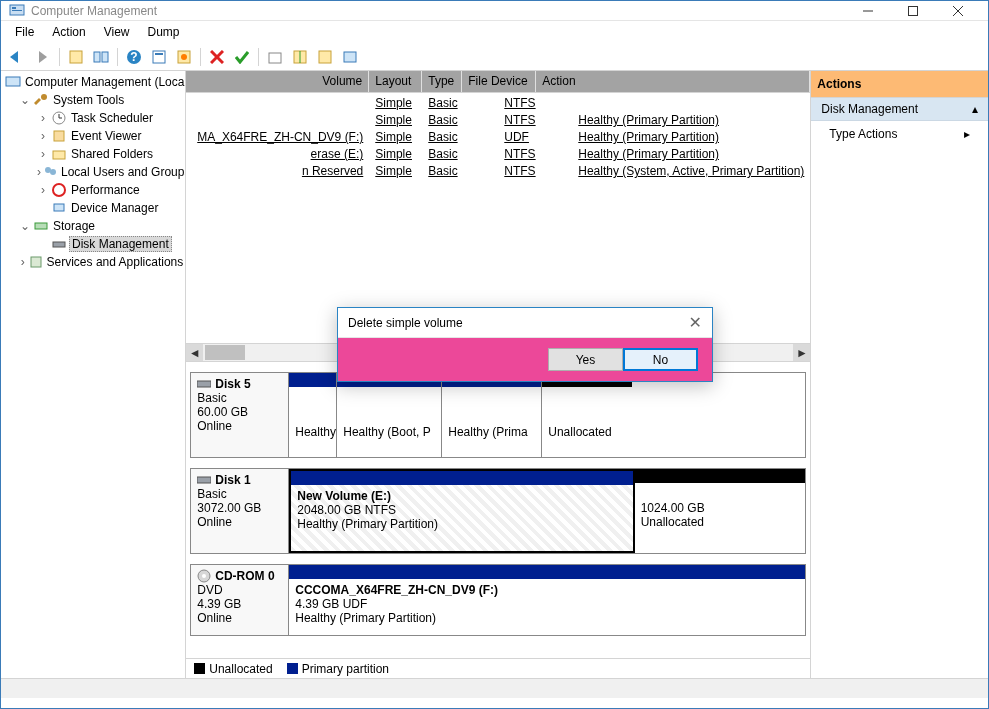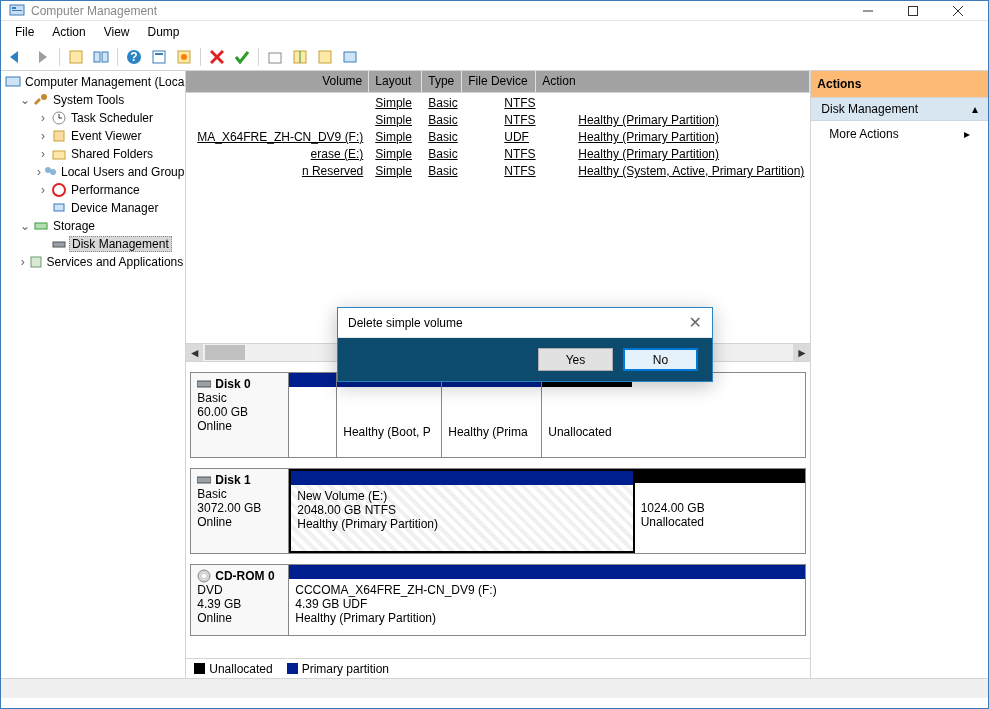--- a/index.html
+++ b/index.html
@@ -61,41 +61,41 @@
 .disk-row { display: flex; border: 1px solid #888; margin: 10px 4px 0 4px; height: 86px; }
 .disk-info { width: 98px; border-right: 1px solid #888; padding: 4px 6px; background: #f8f8f8; }
 .disk-info .title { font-weight: 600; display: flex; align-items: center; gap: 4px; }
 .disk-parts { flex: 1; display: flex; }
 .part { border-right: 1px solid #888; display: flex; flex-direction: column; padding: 0; font-size: 11px; }
 .part:last-child { border-right: none; }
 .part-bar { height: 14px; }
 .bar-blue { background: #001f8f; }
 .bar-black { background: #000; }
 .part-body { padding: 4px 6px; flex: 1; }
-.part-title { font-weight: 400; }
+.part-title { font-weight: 700; }
 .part-sel { border: 2px solid #000; background: repeating-linear-gradient(45deg,#f0f0f0,#f0f0f0 4px,#fff 4px,#fff 8px); }
 .legend { position: absolute; bottom: 0; left: 0; right: 0; border-top: 1px solid #d4d4d4; height: 20px; display: flex; align-items: center; gap: 14px; padding: 0 8px; background: #fff; }
 .legend-item { display: flex; align-items: center; gap: 4px; }
 .lsq { width: 11px; height: 11px; }
 
 
 .actions-panel { width: 185px; background: #fff; }
 .actions-hdr { background: #fdba74; border-bottom: 1px solid #d4d4d4; padding: 6px 6px; font-weight: 600; }
 .actions-sub { background: #d8e6f2; padding: 4px 10px; display: flex; justify-content: space-between; border-bottom: 1px solid #cbd8e4; }
 .actions-row { padding: 6px 18px; display: flex; justify-content: space-between; }
 
 
 .dialog { position: absolute; left: 336px; top: 306px; width: 376px; border: 1px solid #2a84c4; background: #fff; box-shadow: 0 4px 18px rgba(0,0,0,.25); }
 .dlg-title { height: 30px; display: flex; align-items: center; padding: 0 10px; border-bottom: 1px solid #e5e5e5; }
 .dlg-title .ttext { flex: 1; }
 .dlg-close { font-size: 16px; color: #666; }
 .dlg-body { padding: 18px 14px 10px 14px; display: flex; gap: 14px; }
 .dlg-icon { width: 32px; height: 32px; flex: none; }
 .dlg-msg { line-height: 1.35; }
-.dlg-btns { background: #0c4a6e; padding: 10px 14px; display: flex; justify-content: flex-end; gap: 10px; }
+.dlg-btns { background: #ec4899; padding: 10px 14px; display: flex; justify-content: flex-end; }
 .dlg-btn { width: 75px; height: 23px; background: #e1e1e1; border: 1px solid #adadad; }
 .dlg-btn.default { border: 2px solid #0078d7; background: #e5f1fb; }
 
 
 .footer { height: 20px; border-top: 1px solid #d4d4d4; background: #f0f0f0; }
 
 
 svg { display: block; }
 </style>
 </head>
@@ -379,29 +379,32 @@
     <div class="disk-map-wrap">
 
       <div class="disk-row">
         <div class="disk-info">
           <div class="title">
               <span>
                 <svg width="14" height="10">
                   <rect x="0" y="2" width="14" height="6" fill="#9aa0a8" stroke="#555"></rect>
                 </svg>
               </span>
-              <span>Disk 0</span>
+              <span>Disk 5</span>
             </div>
           <div>Basic</div>
           <div>60.00 GB</div>
           <div>Online</div>
         </div>
         <div class="disk-parts">
           <div class="part" style="width:48px">
               <div class="part-bar bar-blue"></div>
+              <div class="part-body">
+                <div style="margin-top:34px">Healthy</div>
+              </div>
             </div>
           <div class="part" style="width:105px">
               <div class="part-bar bar-blue"></div>
               <div class="part-body">
                 <div style="margin-top:34px">Healthy (Boot, P</div>
               </div>
             </div>
           <div class="part" style="width:100px">
               <div class="part-bar bar-blue"></div>
               <div class="part-body">
@@ -491,21 +494,21 @@
     </div>
   </div>
 
   <div class="actions-panel">
     <div class="actions-hdr">Actions</div>
     <div class="actions-sub">
       <span>Disk Management</span>
       <span>▴</span>
     </div>
     <div class="actions-row">
-      <span>More Actions</span>
+      <span>Type Actions</span>
       <span>▸</span>
     </div>
   </div>
 
 </div>
 
 <div class="footer"></div>
 
 <div class="dialog">
   <div class="dlg-title">

